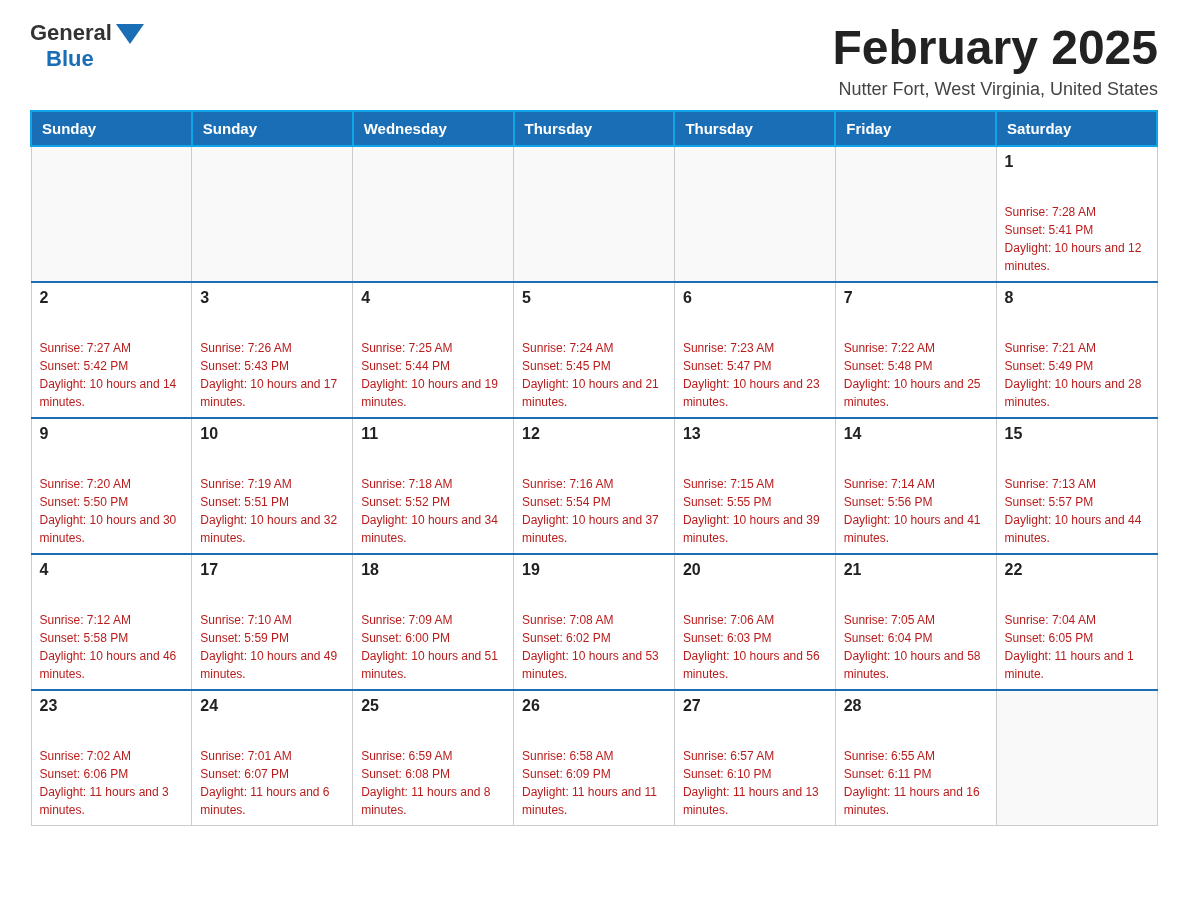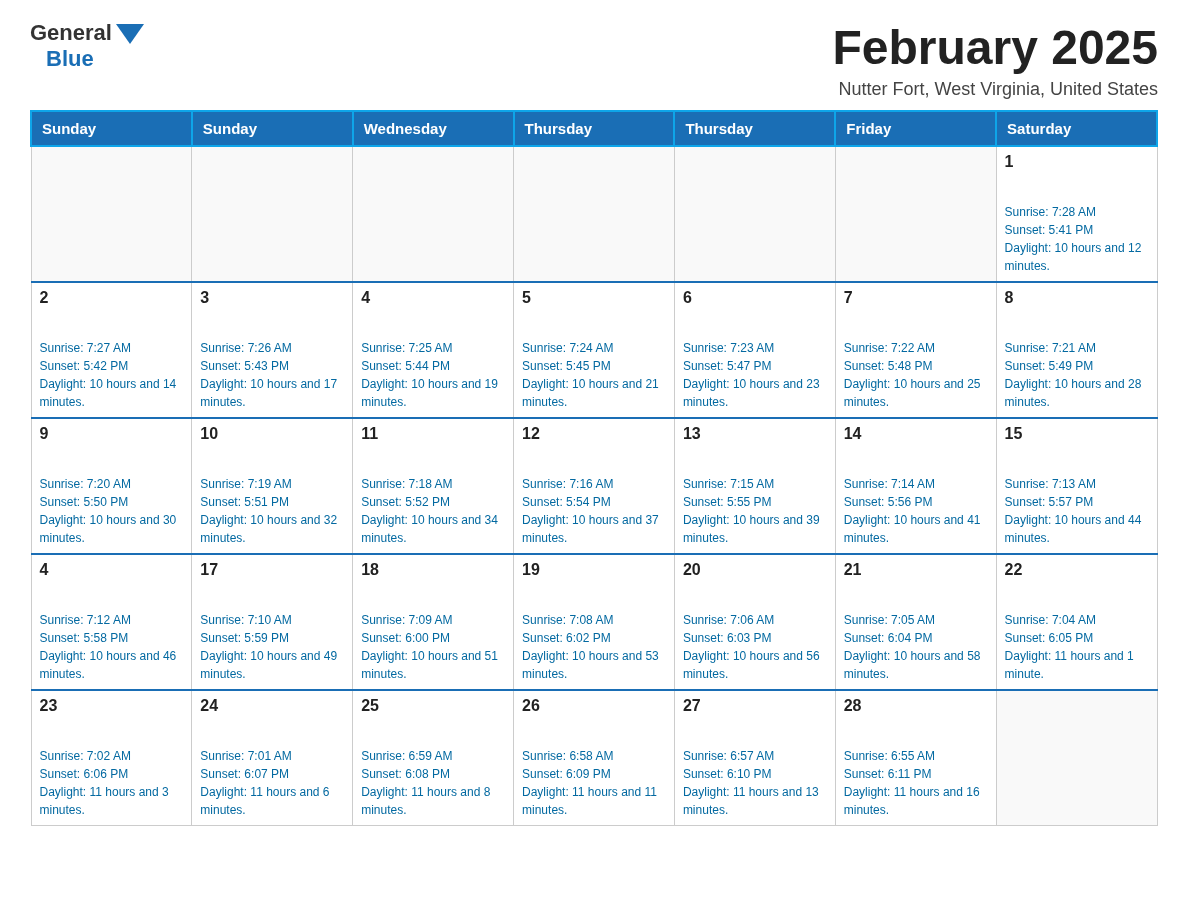--- a/index.html
+++ b/index.html
@@ -84,21 +84,21 @@
     }
     .day-num {
       font-size: 16px;
       font-weight: bold;
       color: #222;
       display: block;
       margin-bottom: 4px;
     }
     .day-info {
       font-size: 12px;
-      color: #0369a1;
+      color: #b91c1c;
       line-height: 1.5;
       margin-top: 32px;
     }
     .empty-cell {
       background: #f9f9f9;
     }
     .row-divider td {
       border-top: 2px solid #1a6eb5;
     }
   </style>

